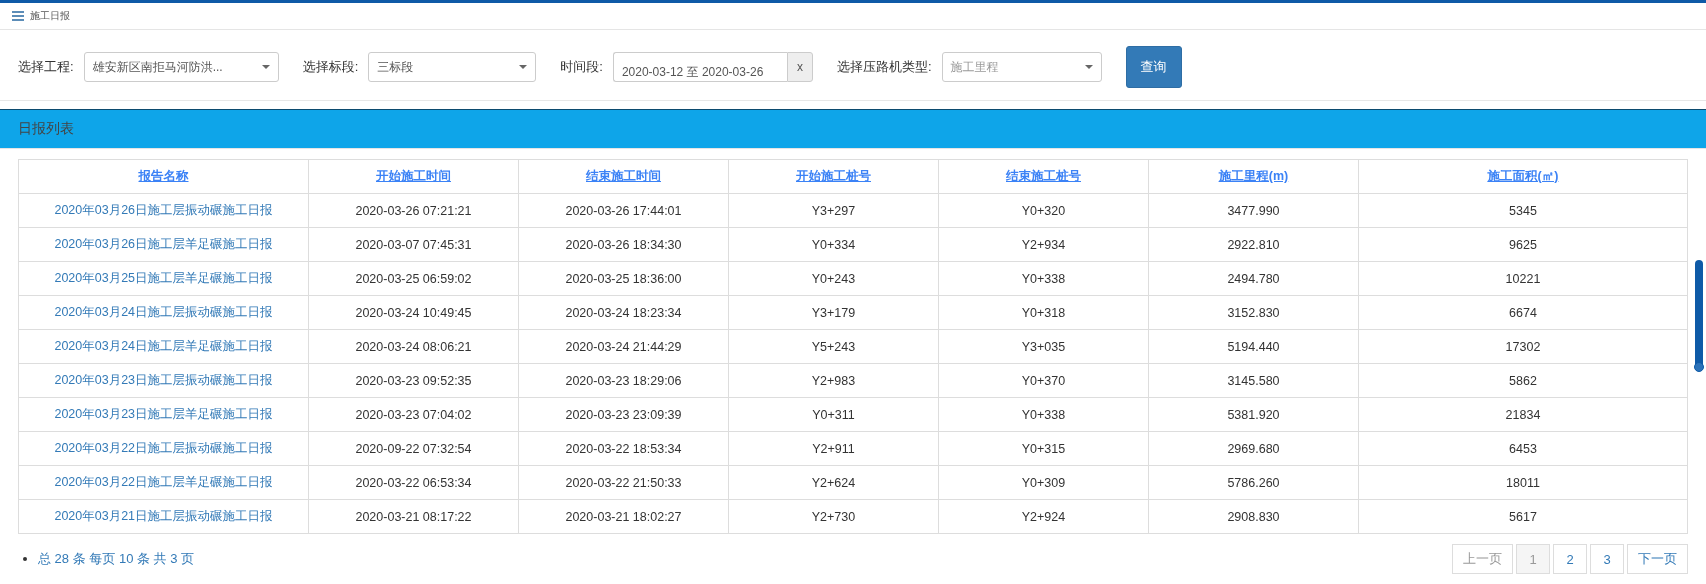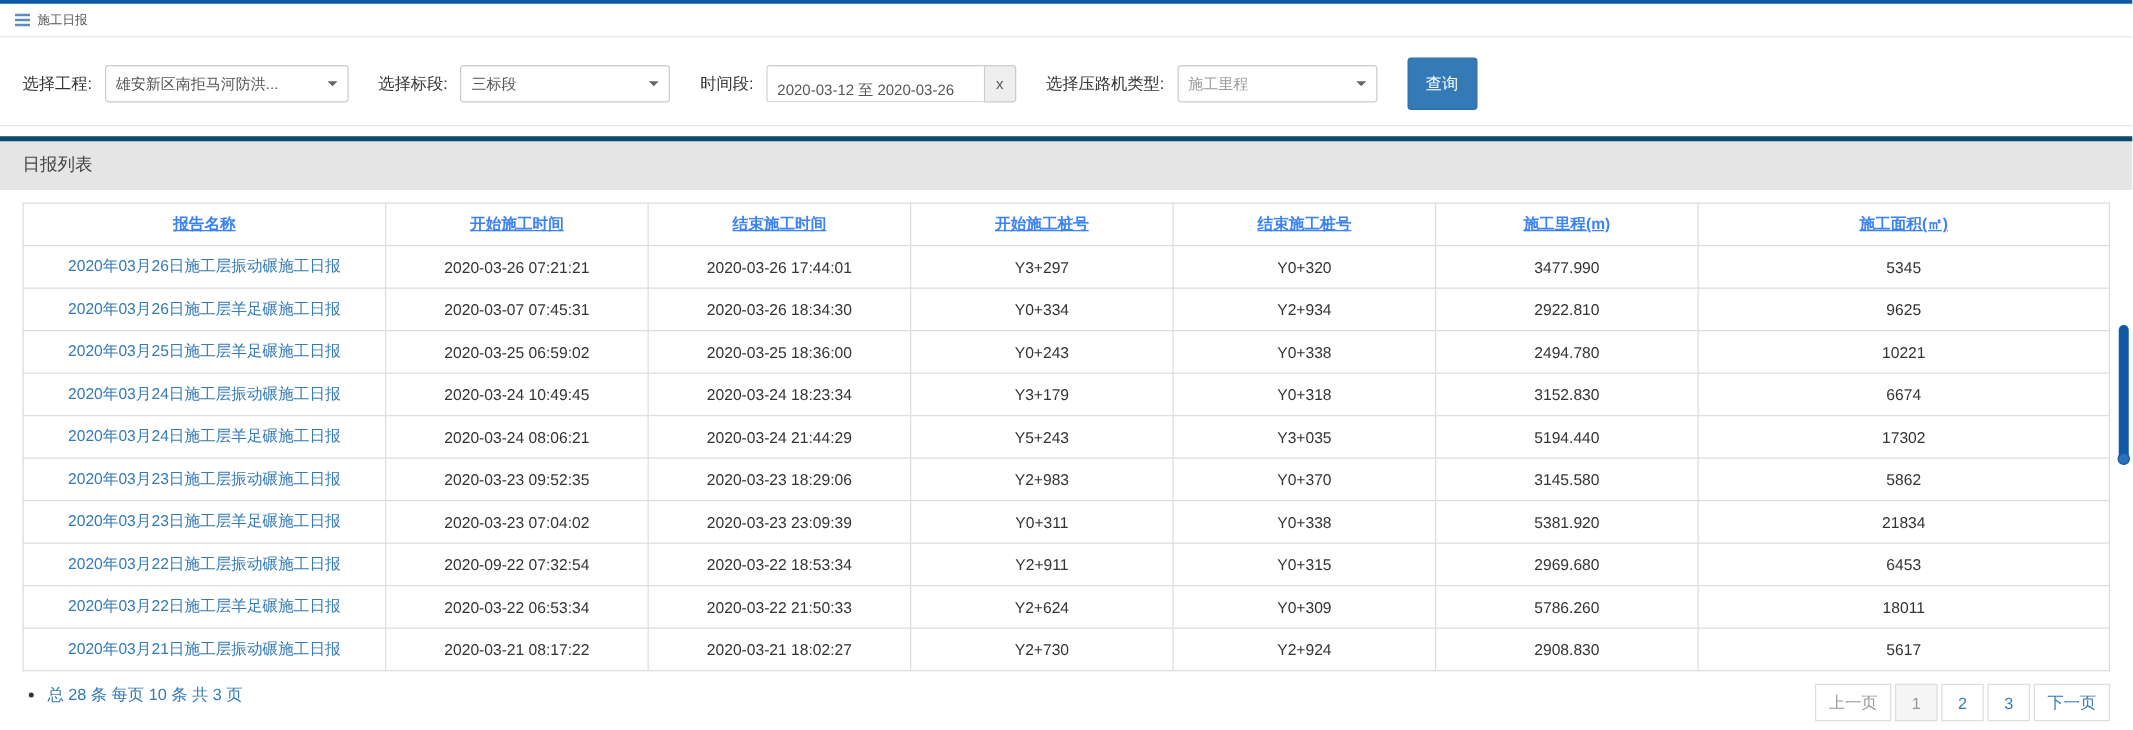--- a/index.html
+++ b/index.html
@@ -97,22 +97,22 @@
   height: 42px;
   padding: 0 14px;
   background: #337ab7;
   color: #fff;
   border: 1px solid #2e6da4;
   border-radius: 3px;
   font-size: 13px;
   cursor: pointer;
 }
 .section-title {
-  background: #e5e5e5;
-  border-top: 4px solid #0c4a6e;
+  background: #0ea5e9;
+  border-top: 1px solid #0c4a6e;
   border-bottom: 1px solid #e5e5e5;
   padding: 10px 18px;
   font-size: 14px;
   color: #444;
   margin-top: 8px;
 }
 .table-wrap {
   padding: 10px 18px 6px 18px;
 }
 table.data {
@@ -138,21 +138,21 @@
 table.data td { color: #333; }
 table.data td.link a {
   color: #337ab7;
   text-decoration: none;
   cursor: pointer;
 }
 .footer {
   padding: 4px 18px 10px 18px;
   display: flex;
   justify-content: space-between;
-  align-items: flex-start;
+  align-items: center;
 }
 .footer .summary {
   color: #337ab7;
   font-size: 13px;
   list-style: disc;
   margin-left: 20px;
 }
 .footer .summary li::marker { color: #333; }
 .pagination {
   display: flex;

